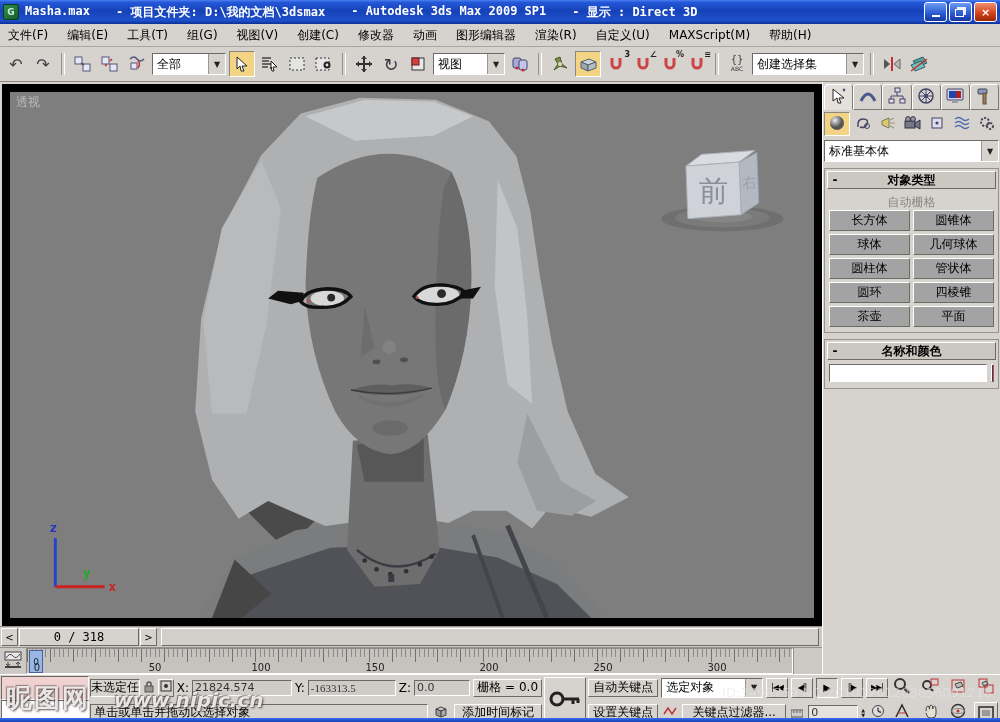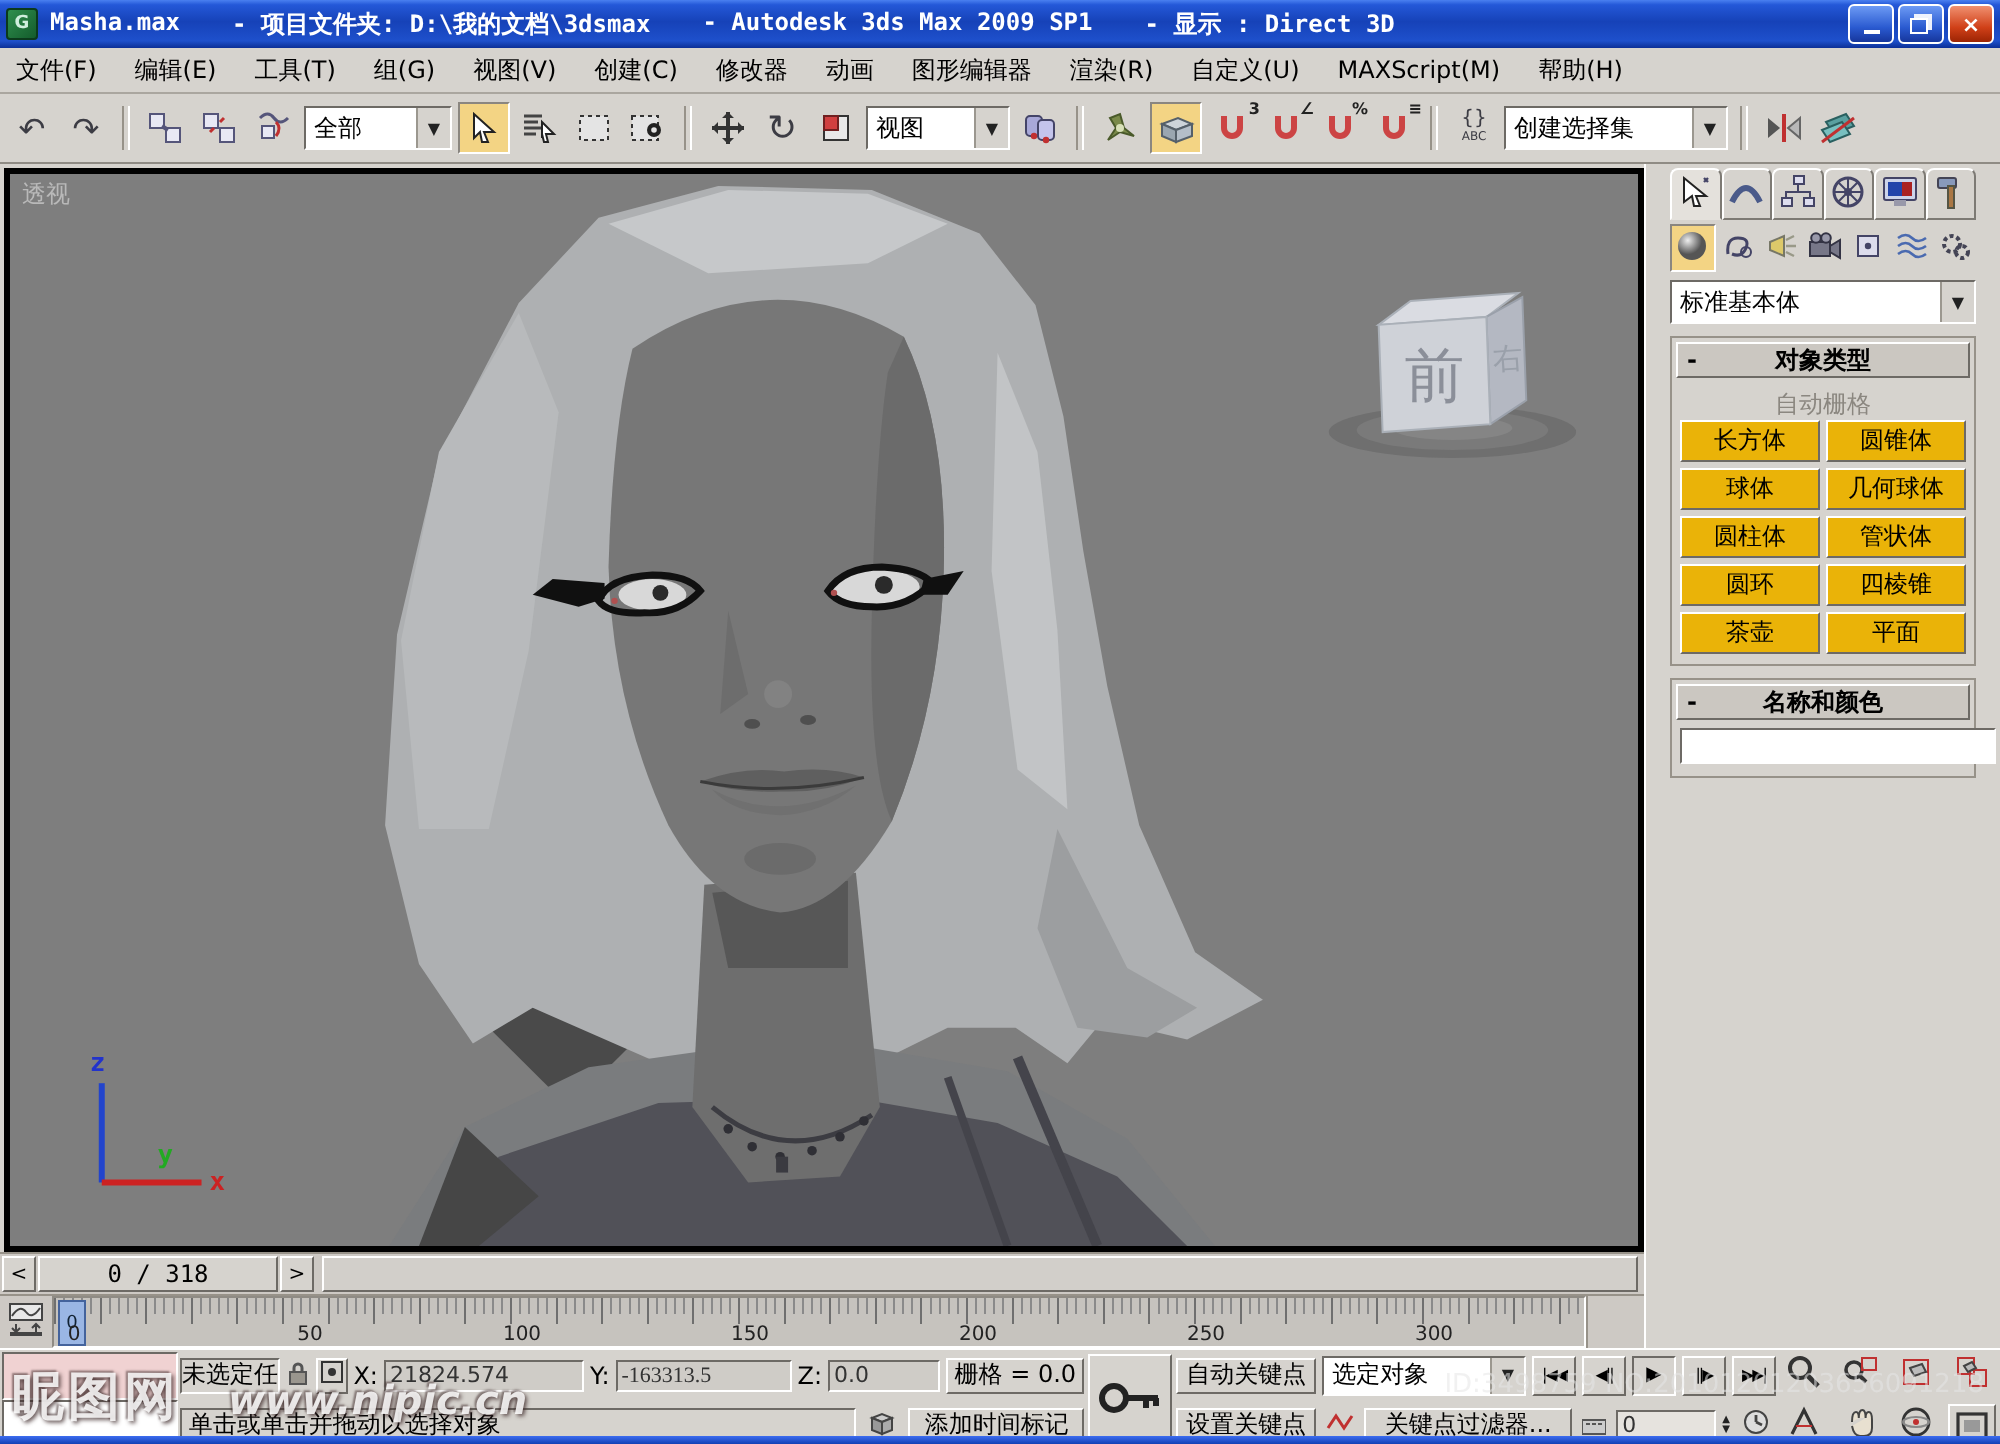--- a/index.html
+++ b/index.html
@@ -29,41 +29,41 @@
   .sep{width:2px;height:22px;border-left:1px solid #979289;border-right:1px solid #fff;margin:0 3px;}
   .dd{height:20px;background:#fff;border:1px solid;border-color:#6d6a65 #fff #fff #6d6a65;display:flex;align-items:center;font-size:12px;}
   .dd .dd-val{padding:0 4px;flex:1;white-space:nowrap;overflow:hidden;}
   .dd .dd-btn{width:16px;height:100%;background:#d6d3ce;border-left:1px solid #9b978f;display:flex;align-items:center;justify-content:center;font-size:8px;color:#222;}
   .magnet{position:relative;}
   .magnet .tag{position:absolute;top:-2px;right:-2px;font-size:8px;font-weight:bold;color:#222;}
 
   
   .main{height:592px;display:flex;}
   .leftcol{width:822px;display:flex;flex-direction:column;}
-  .viewport{flex:1;margin:2px 0 0 2px;border:3px solid #000000;background:#0369a1;position:relative;overflow:hidden;}
+  .viewport{flex:1;margin:2px 0 0 2px;border:8px solid #000000;background:#0369a1;position:relative;overflow:hidden;}
   .vp-label{position:absolute;top:2px;left:6px;color:#b9b9b9;font-size:12px;z-index:3;}
   .viewport svg.scene{width:100%;height:100%;display:block;}
 
   
-  .panel{width:178px;background:#d6d3ce;border-left:1px solid #fff;display:flex;flex-direction:column;padding:2px 12px;box-sizing:border-box;}
+  .panel{width:178px;background:#d6d3ce;border-left:1px solid #fff;display:flex;flex-direction:column;padding:2px 1px;box-sizing:border-box;}
   .tabrow{display:flex;height:26px;}
   .tab{flex:1;display:flex;align-items:center;justify-content:center;border:1px solid;border-color:#fff #7d7a74 #7d7a74 #fff;border-radius:4px 4px 0 0;background:#d6d3ce;}
   .tab.active{background:#e4e1dc;border-bottom-color:#e4e1dc;}
   .subrow{display:flex;height:24px;margin-top:2px;gap:1px;}
   .sub{flex:1;display:flex;align-items:center;justify-content:center;}
   .sub.active{background:#f3d484;border:1px solid;border-color:#8a8680 #fff #fff #8a8680;}
   .panel .dd{margin-top:4px;height:20px;}
   .rollout{margin-top:6px;border:1px solid #979289;padding:2px;background:#d6d3ce;}
   .roll-head{height:16px;display:flex;align-items:center;border:1px solid;border-color:#fff #6d6a65 #6d6a65 #fff;background:#cbc7c1;font-weight:bold;position:relative;}
   .roll-minus{width:14px;text-align:center;font-weight:bold;}
   .roll-title{flex:1;text-align:center;margin-right:14px;}
   .autogrid{display:flex;align-items:center;justify-content:center;gap:5px;height:20px;color:#8b8780;flex-direction:column;}
   .checkbox{width:11px;height:11px;background:#d6d3ce;border:1px solid;border-color:#6d6a65 #fff #fff #6d6a65;}
   .btn-grid{display:grid;grid-template-columns:1fr 1fr;gap:3px;padding:1px 2px 3px 2px;}
-  .pbtn{height:19px;display:flex;align-items:center;justify-content:center;background:#eab308;border:1px solid;border-color:#fff #6d6a65 #6d6a65 #fff;font-size:12px;white-space:nowrap;}
+  .pbtn{height:19px;display:flex;align-items:center;justify-content:center;background:#a3a3a3;border:1px solid;border-color:#fff #6d6a65 #6d6a65 #fff;font-size:12px;white-space:nowrap;}
   .namerow{display:flex;gap:4px;align-items:center;padding:4px 2px;}
   .name-input{flex:1;height:16px;background:#fff;border:1px solid;border-color:#6d6a65 #fff #fff #6d6a65;font-size:12px;padding:0 3px;font-family:"DejaVu Sans",sans-serif;}
   .swatch{width:18px;height:16px;border:1px solid;border-color:#fff #6d6a65 #6d6a65 #fff;}
 
   
   .timeslider{height:20px;display:flex;align-items:center;background:#cdc9c4;border-top:1px solid #979289;}
   .ts-btn{width:15px;height:16px;margin:0 1px;background:#d6d3ce;border:1px solid;border-color:#fff #6d6a65 #6d6a65 #fff;display:flex;align-items:center;justify-content:center;font-size:10px;}
   .ts-readout{width:118px;height:16px;background:#d6d3ce;border:1px solid;border-color:#fff #6d6a65 #6d6a65 #fff;display:flex;align-items:center;justify-content:center;font-family:"DejaVu Sans Mono",monospace;font-size:12px;}
   .ts-track{flex:1;height:16px;margin:0 3px;background:#d2cfca;border:1px solid;border-color:#fff #6d6a65 #6d6a65 #fff;}
   .trackbar{height:26px;display:flex;align-items:stretch;background:#cdc9c4;border-top:1px solid #979289;}

